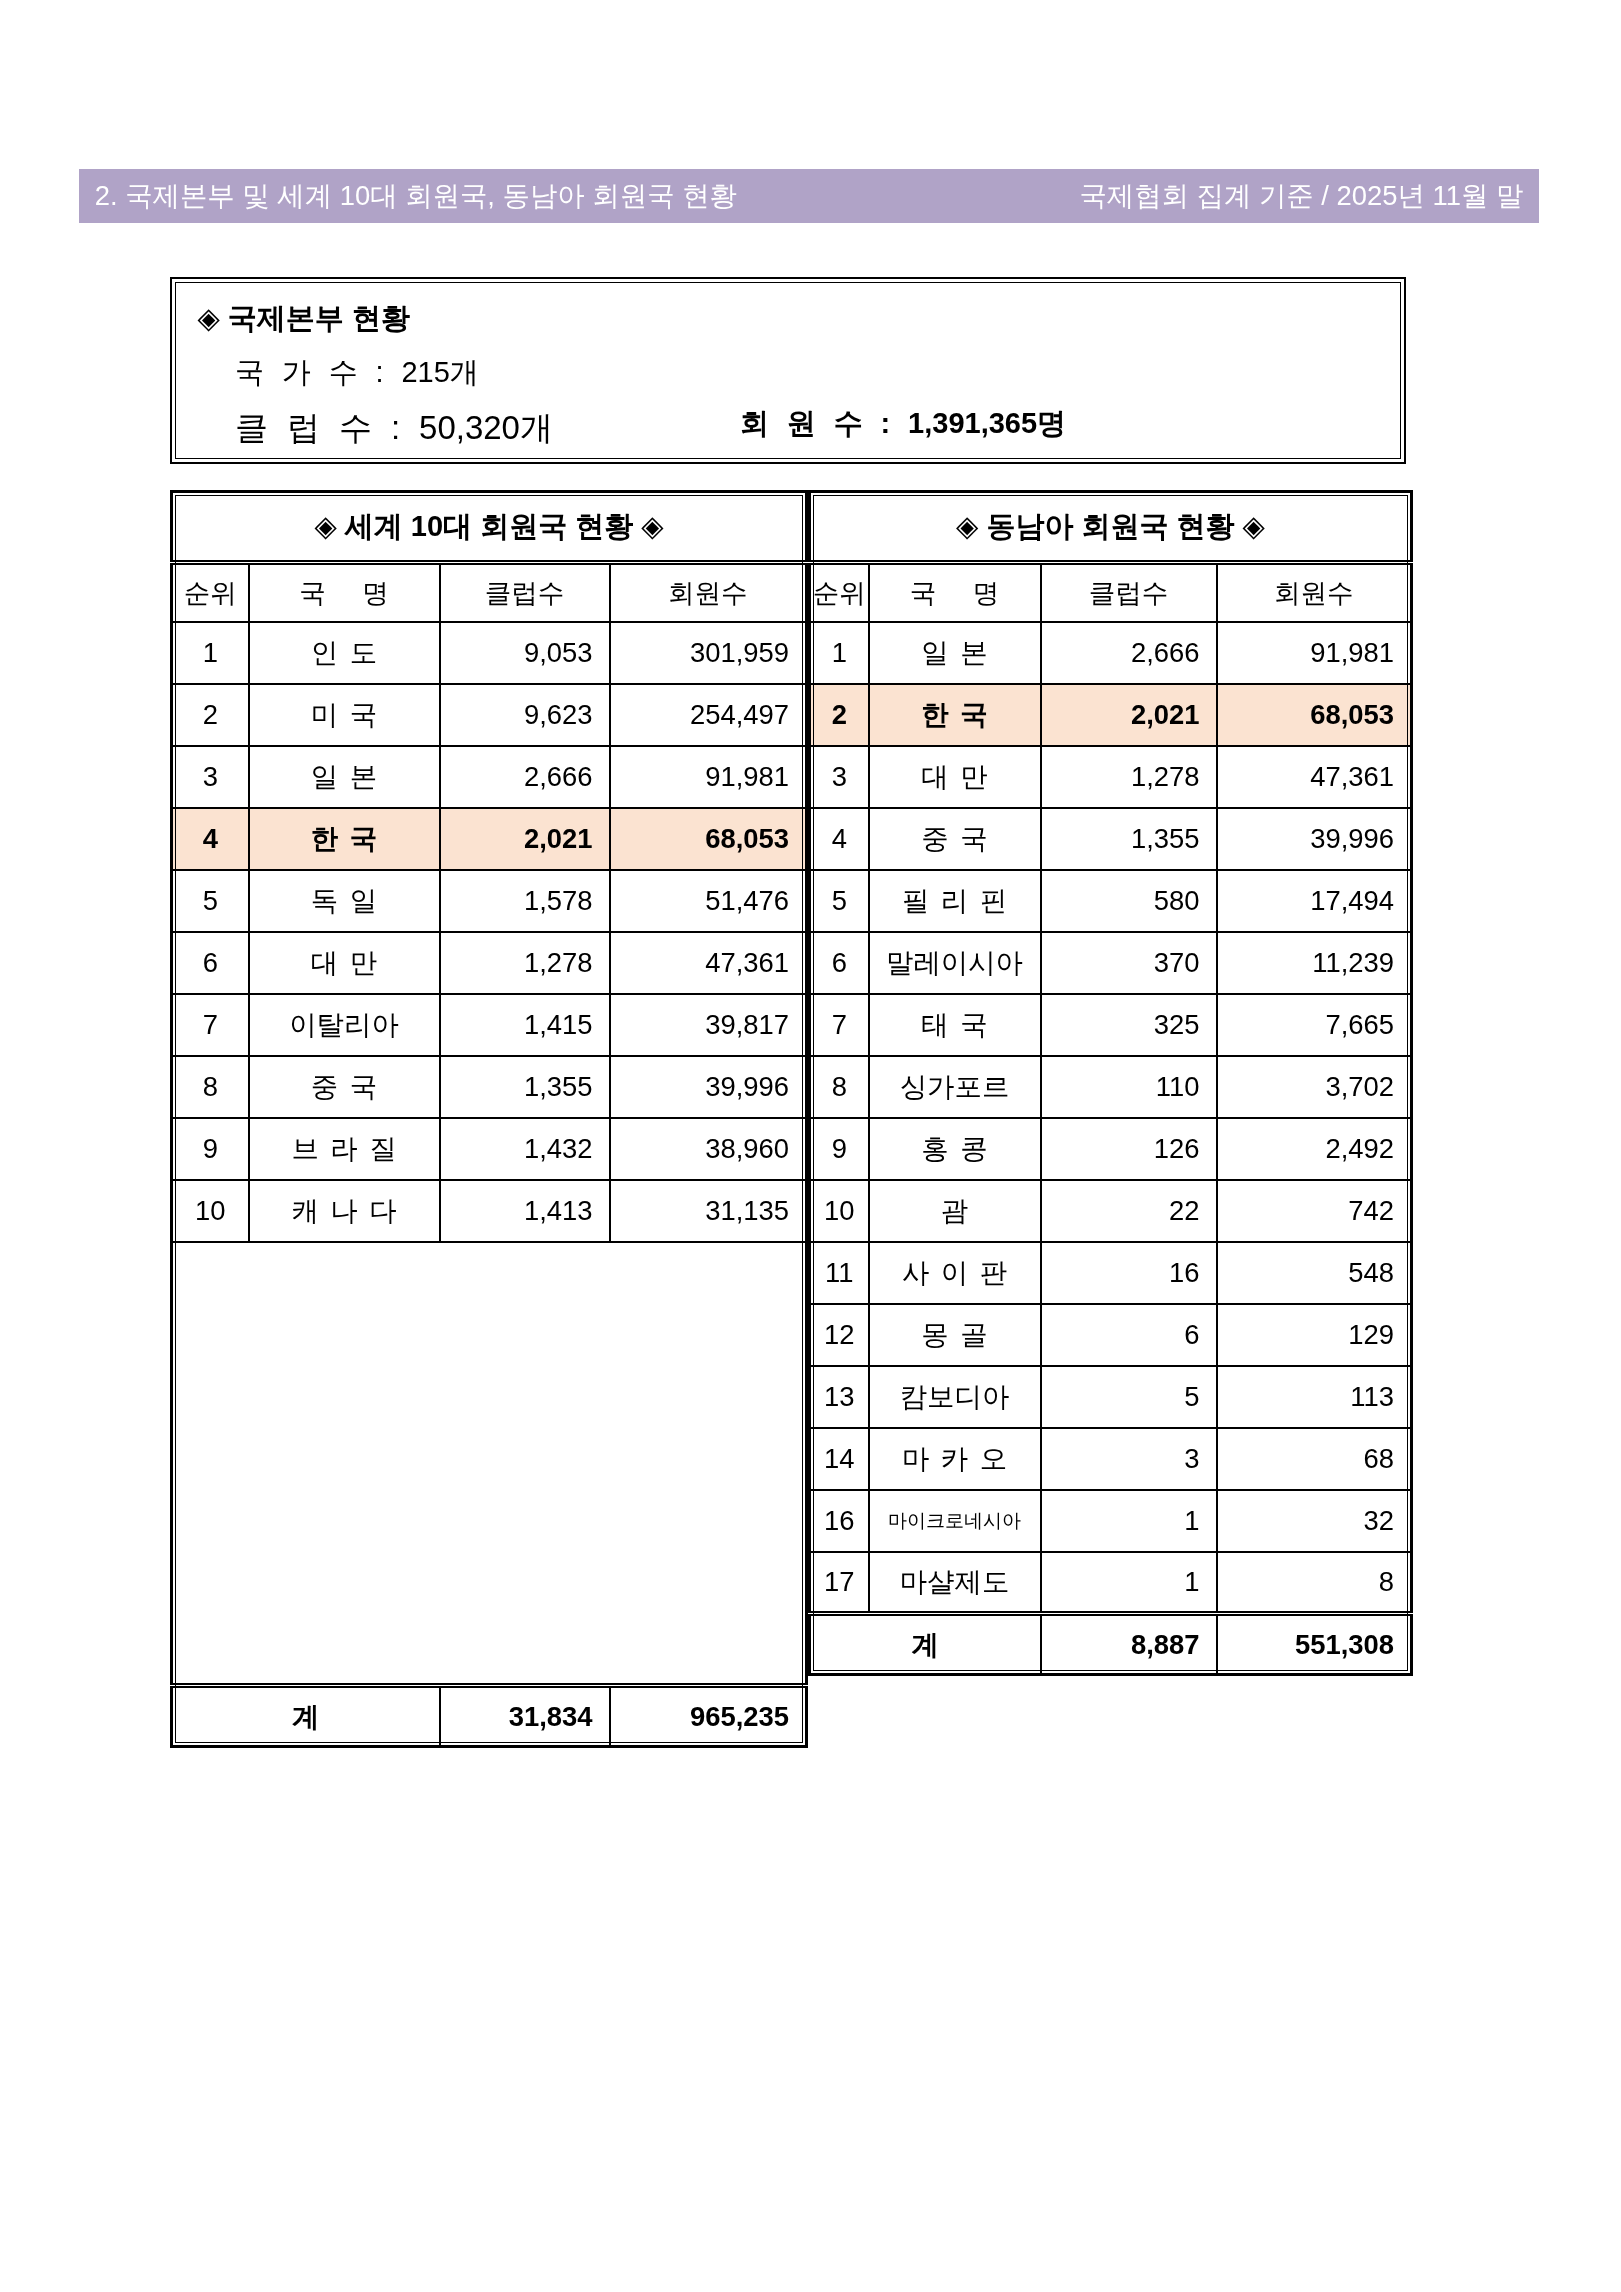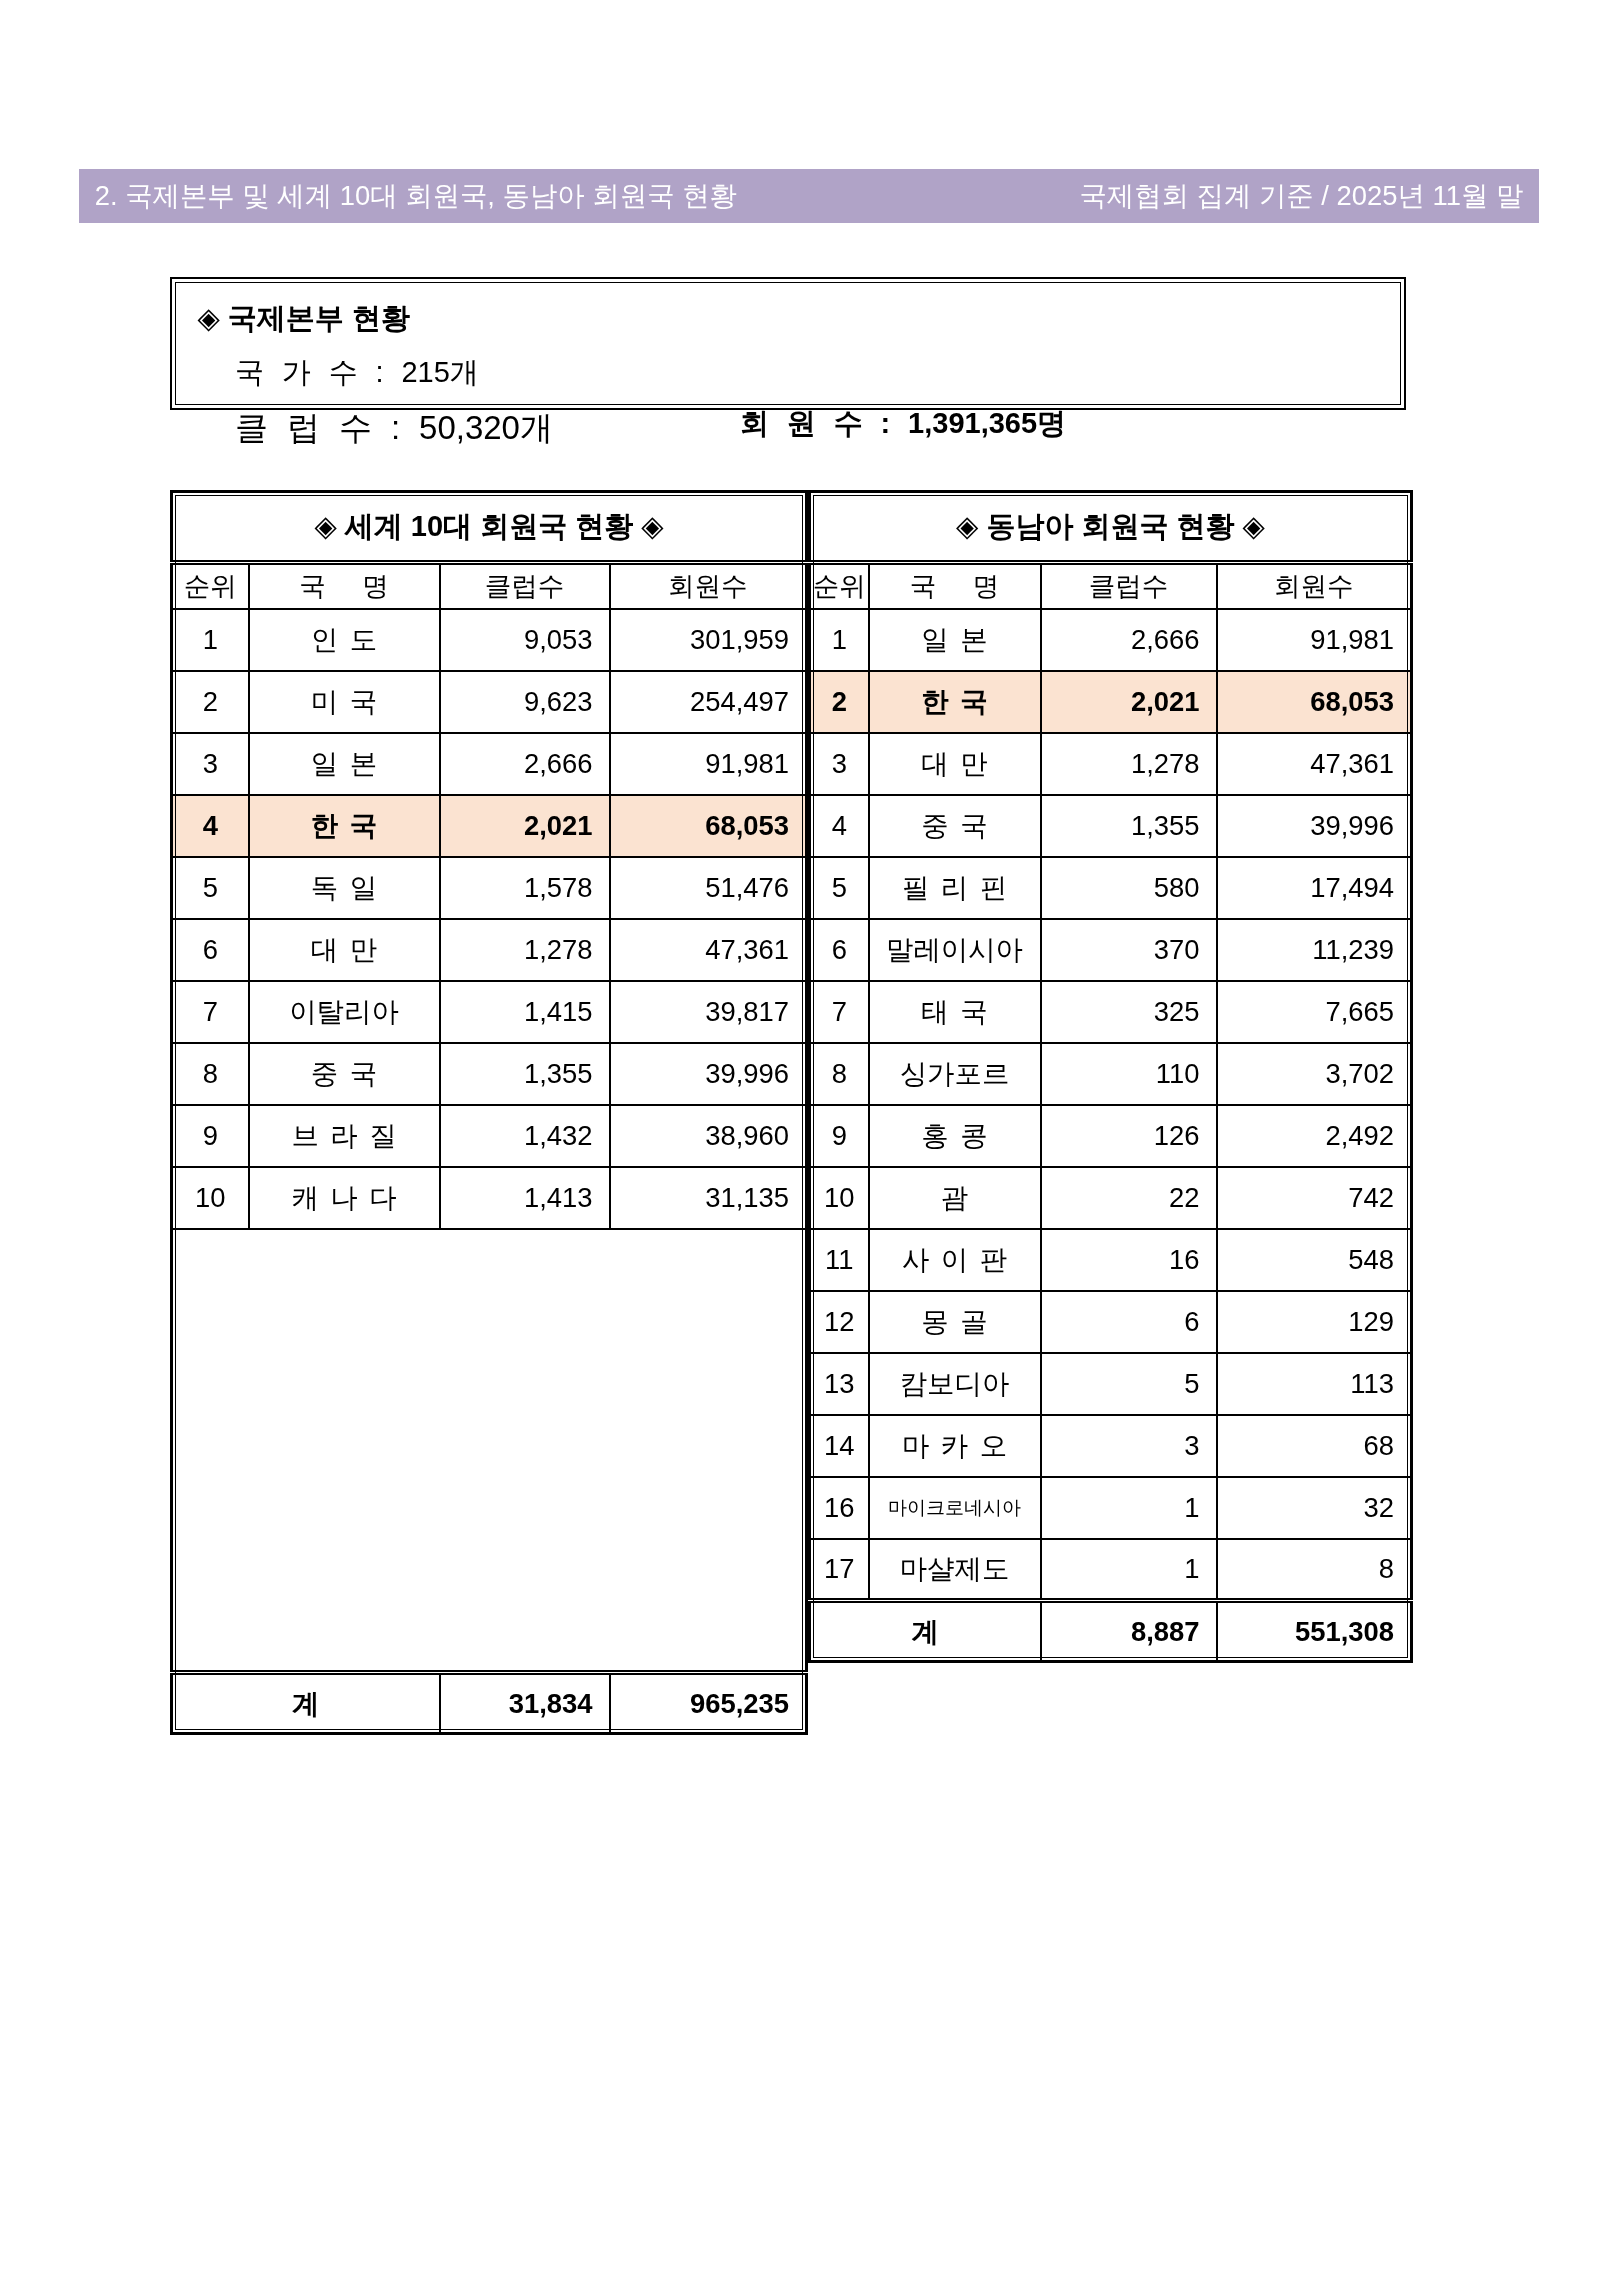--- a/index.html
+++ b/index.html
@@ -6,35 +6,35 @@
   .page{position:relative;width:1621px;height:2293px;background:#ffffff;overflow:hidden;
         font-family:"Liberation Sans","DejaVu Sans",sans-serif;color:#000;}
 
   
   .titlebar{position:absolute;left:79px;top:169px;width:1460px;height:54px;
     background:var(--bar-bg,#b0a3c7);color:#fff;font-size:27.4px;
     display:flex;align-items:center;justify-content:space-between;
     padding:0 15.7px;box-sizing:border-box;white-space:nowrap;}
 
   
-  .infobox{position:absolute;left:170px;top:277px;width:1236px;height:133px;
+  .infobox{position:absolute;left:170px;top:277px;width:1236px;height:187px;
     border:2.9px solid #000;outline:1px solid #000;outline-offset:-6.9px;box-sizing:border-box;}
   .ib-title{position:absolute;left:25.5px;top:19.6px;font-size:29px;font-weight:bold;white-space:nowrap;}
   .ib-line1{position:absolute;left:63px;top:74px;font-size:29px;word-spacing:9.8px;white-space:nowrap;}
   .ib-line2{position:absolute;left:63px;top:127px;font-size:33px;word-spacing:9.8px;white-space:nowrap;}
   .ib-members{position:absolute;left:568px;top:125px;font-size:29px;font-weight:bold;word-spacing:9.8px;white-space:nowrap;}
 
   
   .tables{position:absolute;left:170px;top:490px;display:flex;align-items:flex-start;}
   table.tbl{border-collapse:collapse;table-layout:fixed;font-size:27.4px;border:3.9px solid #000;
     outline:1px solid #000;outline-offset:-6.9px;}
   .tbl td{border:2px solid #000;height:62px;text-align:center;vertical-align:middle;
     padding:0;box-sizing:border-box;white-space:nowrap;overflow:hidden;}
   td.ttl{height:71px;font-size:29px;font-weight:bold;border-bottom:5.9px double #000;}
-  tr.hdr td{height:46px;font-size:26.5px;}
+  tr.hdr td{height:59px;font-size:26.5px;}
   td.gap{word-spacing:29px;}
   td.name{word-spacing:3.9px;}
   td.num{text-align:right;padding-right:16px;}
   td.small{font-size:19px;}
   tr.hl td{background:var(--hl,#fbe3d1);font-weight:bold;}
   td.filler{height:444px;border-bottom:5.9px double #000;background:#fff;}
   tr.total td{font-weight:bold;border-top:5.9px double #000;height:61px;}
   td.tlabel{text-align:center;}
 </style>
 </head>

